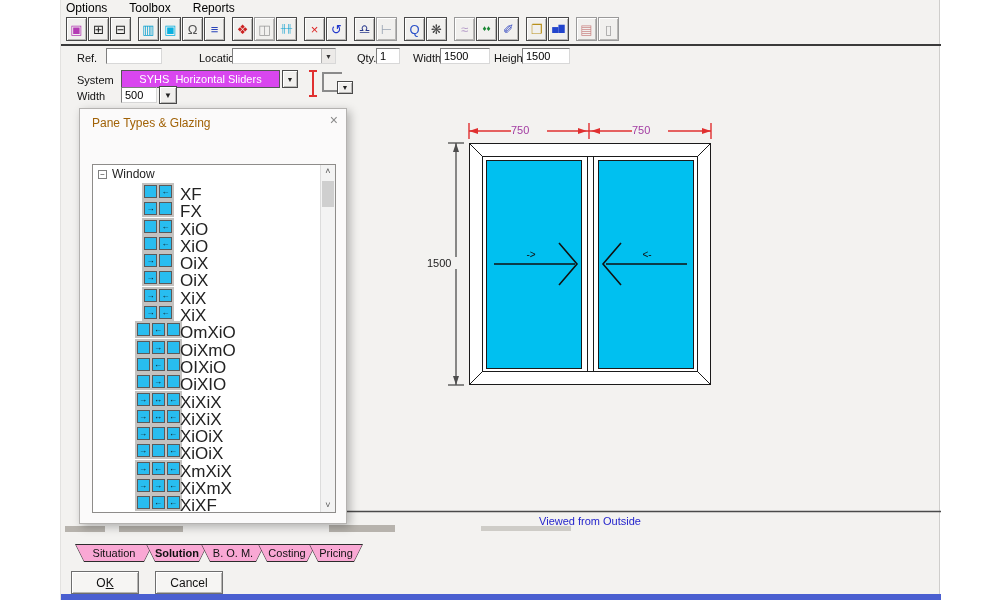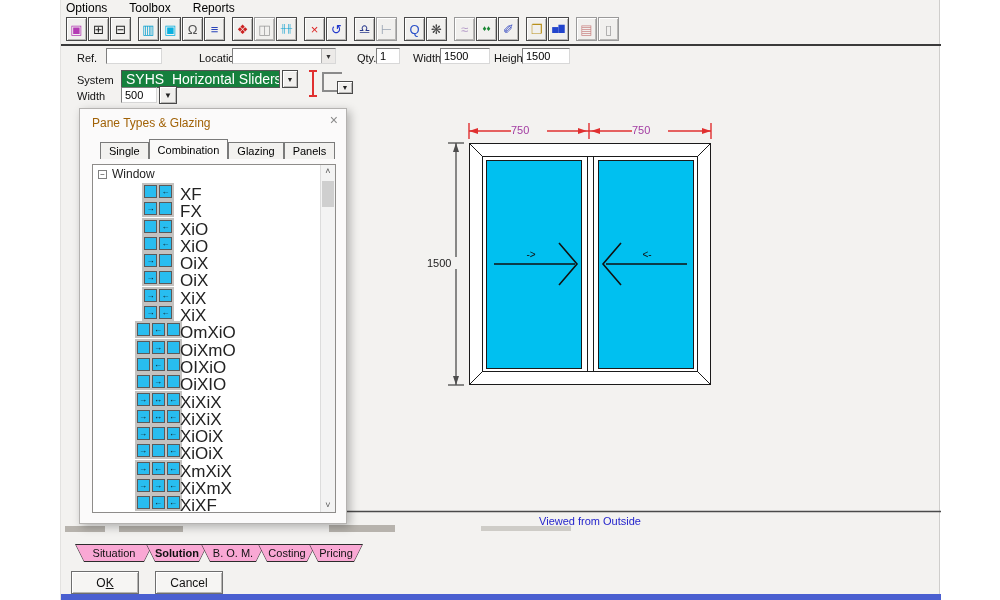--- a/index.html
+++ b/index.html
@@ -24,22 +24,22 @@
   
   .flabel { position:absolute; font-size:11px; color:#111; }
   .finput { position:absolute; background:#fff; border:1px solid;
             border-color:#7e7e7e #d8d8d8 #d8d8d8 #7e7e7e; font-size:11px; padding:0 3px;
             font-family:inherit; }
   .combo { position:absolute; background:#fff; border:1px solid;
            border-color:#7e7e7e #d8d8d8 #d8d8d8 #7e7e7e; display:flex; }
   .combo input { flex:1; border:none; font-size:11px; padding:0 3px; min-width:0; background:transparent; }
   .cbtn { width:14px; background:#eceae8; border-left:1px solid #b0b0b0; font-size:7px;
           color:#333; display:flex; align-items:center; justify-content:center; }
-  .sysbox { position:absolute; background:#15803d; color:#fff; font-size:14px; line-height:16px;
-            padding:0 4px; white-space:pre; border:1px solid #555; overflow:hidden; }
+  .sysbox { position:absolute; background:#d946ef; color:#fff; font-size:11px; line-height:16px;
+            padding:0 4px; white-space:pre; border:1px solid #555; overflow:hidden;text-align:center; }
   .sqbtn { position:absolute; background:#f0efed; border:1px solid #4a4a4a;
            box-shadow:inset 1px 1px 0 #fff, inset -1px -1px 0 #b9b8b6;
            font-size:7px; color:#222; display:flex; align-items:center; justify-content:center; }
 
   
   svg.canvas { position:absolute; left:0; top:0; z-index:1; }
   .dimlabel { position:absolute; z-index:2; font-size:11px; text-align:left; background:#f3f2f0; }
   .d750 { color:#a23ca2; }
   .d1500 { color:#222; }
   .parrow-label { position:absolute; z-index:2; font-size:10px; color:#111; text-align:center; }
@@ -287,26 +287,20 @@
     <div class="caption" style="left:408px;top:515px;width:242px">Viewed from Outside</div>
 
     <div class="ghost" style="left:4px;top:526px;width:40px;height:6px"></div>
     <div class="ghost" style="left:58px;top:526px;width:64px;height:6px"></div>
     <div class="ghost" style="left:268px;top:525px;width:66px;height:7px"></div>
     <div class="ghost" style="left:420px;top:526px;width:90px;height:5px;opacity:.6"></div>
 
     <div class="dialog">
       <span class="dtitle">Pane Types &amp; Glazing</span>
       <span class="dclose">×</span>
-      <div class="dtabs">
-          <div class="dtab">Single</div>
-          <div class="dtab active">Combination</div>
-          <div class="dtab">Glazing</div>
-          <div class="dtab">Panels</div>
-        </div>
       <div class="dlist">
         <div class="dlist-inner">
           <div class="tree-head">
             <span class="minusbox">−</span>
             <span>Window</span>
           </div>
         <div class="prow">
               <div class="picon">
                 <span class="psq"></span>
                 <span class="psq">←</span>

